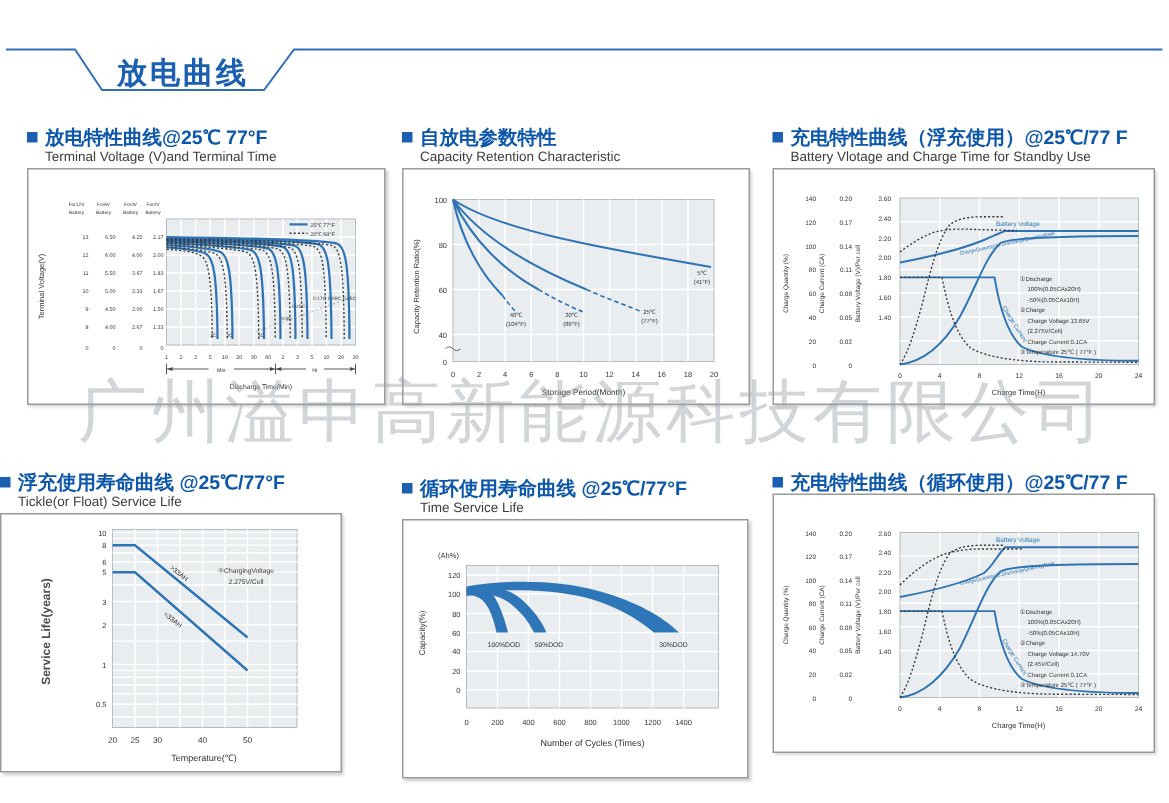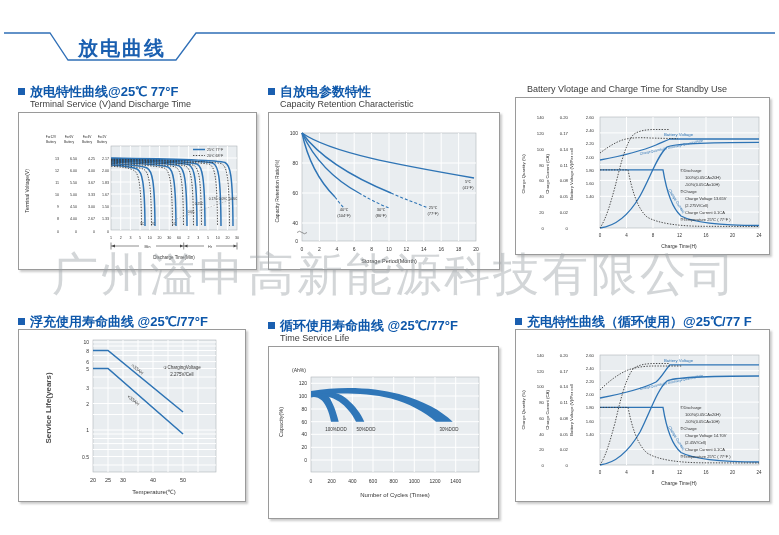--- a/index.html
+++ b/index.html
@@ -34,21 +34,21 @@
   <text class="hdr-title" x="122" y="55" text-anchor="middle">放电曲线</text>
 </svg>
 
 <div class="wm">广州溢申高新能源科技有限公司</div>
 
 <div class="panel" style="left:18px;top:84px;width:240px">
   <div class="ptitle">
     <span class="bullet"></span>
     <span class="zh">放电特性曲线@25℃ 77°F</span>
   </div>
-  <div class="psub">Terminal Service (V)and Discharge Time</div>
+  <div class="psub">Terminal Voltage (V)and Terminal Time</div>
   <div class="chartbox" style="width:237px;height:156px">
     <svg width="237" height="156">
       <g>
         <rect class="plotbg" x="92" y="33" width="126" height="84"></rect>
         <line class="grid" x1="101.7" y1="33" x2="101.7" y2="117"></line>
           <line class="grid" x1="111.4" y1="33" x2="111.4" y2="117"></line>
         <line class="grid" x1="121.1" y1="33" x2="121.1" y2="117"></line>
           <line class="grid" x1="130.8" y1="33" x2="130.8" y2="117"></line>
         <line class="grid" x1="140.5" y1="33" x2="140.5" y2="117"></line>
           <line class="grid" x1="150.2" y1="33" x2="150.2" y2="117"></line>
@@ -242,20 +242,24 @@
         <text class="f50 mid" x="172.2" y="138">16</text>
         <text class="f50 mid" x="189.6" y="138">18</text>
         <text class="f50 mid" x="207" y="138">20</text>
         <text class="f55 mid" x="120" y="150">Storage Period(Month)</text>
       </g>
     </svg>
   </div>
 </div>
 
 <div class="panel" style="left:515px;top:84px;width:253px">
+  <div class="ptitle">
+    <span class="bullet"></span>
+    <span class="zh">充电特性曲线（浮充使用）@25℃/77 F</span>
+  </div>
   <div class="psub">Battery Vlotage and Charge Time for Standby Use</div>
   <div class="chartbox" style="width:253px;height:156px">
     <svg width="253" height="156">
       <g>
         <rect class="plotbg" x="84" y="19" width="159" height="111"></rect>
         <line class="grid" x1="110.5" y1="19" x2="110.5" y2="130"></line>
           <line class="grid" x1="137" y1="19" x2="137" y2="130"></line>
         <line class="grid" x1="163.5" y1="19" x2="163.5" y2="130"></line>
           <line class="grid" x1="190" y1="19" x2="190" y2="130"></line>
         <line class="grid" x1="216.5" y1="19" x2="216.5" y2="130"></line>
@@ -324,25 +328,26 @@
         <text class="f45 mid" x="163.5" y="139">12</text>
         <text class="f45 mid" x="190" y="139">16</text>
         <text class="f45 mid" x="216.5" y="139">20</text>
         <text class="f45 mid" x="243" y="139">24</text>
         <text class="f50 mid" x="163" y="150">Charge Time(H)</text>
       </g>
     </svg>
   </div>
 </div>
 
-<div class="panel" style="left:18px;top:314px;width:226px">
+<div class="panel" style="left:0;top:314px;width:226px">
   <div class="ptitle">
     <span class="bullet"></span>
     <span class="zh">浮充使用寿命曲线 @25℃/77°F</span>
   </div>
+  <div class="psub">Tickle(or Float) Service Life</div>
   <div class="chartbox" style="width:226px;height:171px">
     <svg width="226" height="171">
       <g>
         <rect class="plotbg" x="74" y="10" width="123" height="132"></rect>
         <line class="grid" x1="89" y1="10" x2="89" y2="142"></line>
           <line class="grid" x1="104" y1="10" x2="104" y2="142"></line>
         <line class="grid" x1="119" y1="10" x2="119" y2="142"></line>
           <line class="grid" x1="134" y1="10" x2="134" y2="142"></line>
         <line class="grid" x1="149" y1="10" x2="149" y2="142"></line>
           <line class="grid" x1="164" y1="10" x2="164" y2="142"></line>

